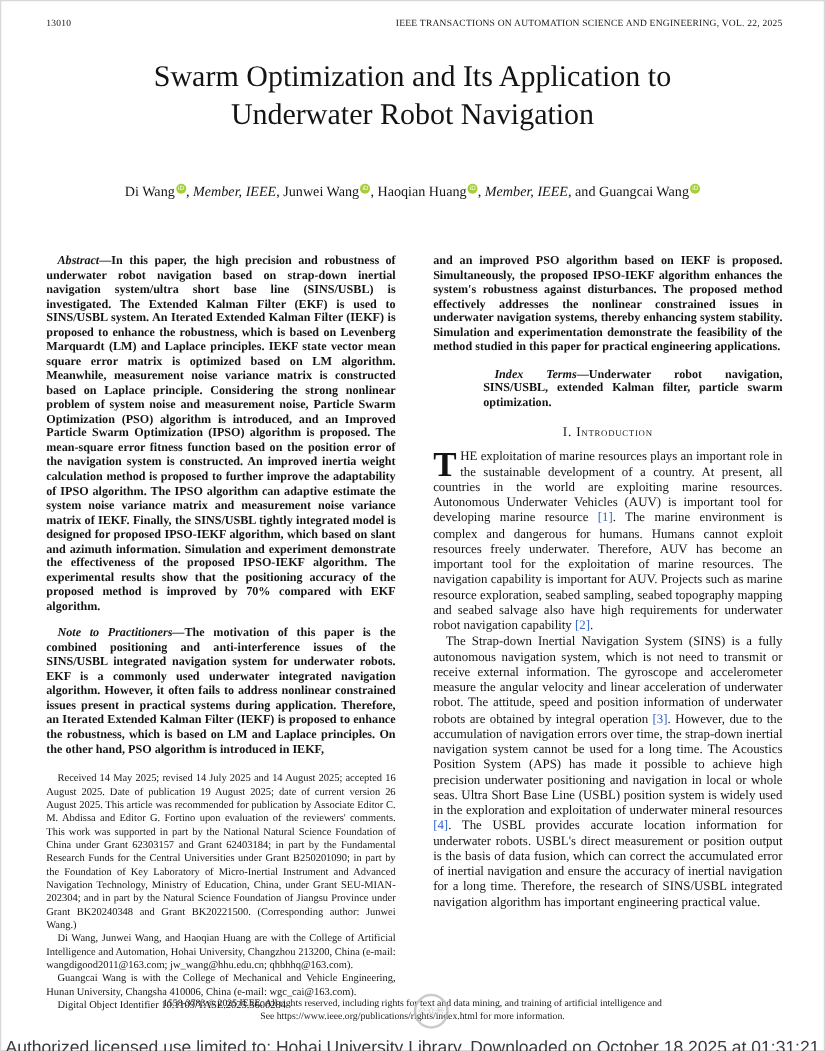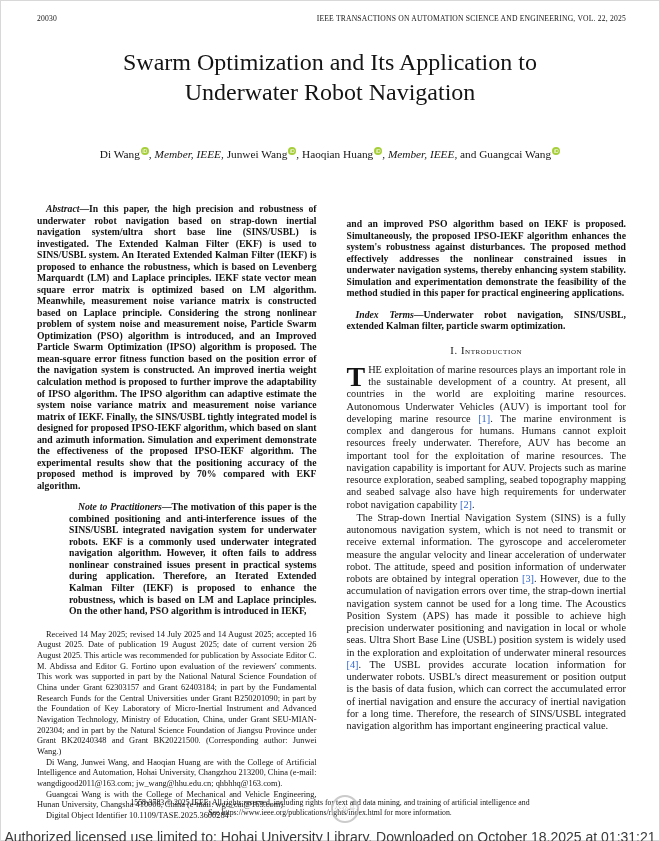--- a/index.html
+++ b/index.html
@@ -19,29 +19,29 @@
   .authors i{font-style:italic;}
   .orcid{display:inline-block;width:8px;height:8px;border-radius:50%;
     background:#a6ce39;color:#fff;font-size:5px;line-height:8px;text-align:center;
     vertical-align:super;font-family:"Liberation Sans",sans-serif;margin-left:1px;}
 
   .columns{position:absolute;top:202px;left:36px;right:33px;display:flex;gap:30px;}
   .col{width:289px;text-align:justify;}
 
   .abstract,.note,.cont,.index{font-weight:bold;font-size:9.7px;line-height:1.19;}
   .abstract,.note,.index{text-indent:9px;}
-  .note{margin-top:10px;margin-left:32px;}
+  .note{margin-top:10px;}
   .lead{font-style:italic;}
 
   .footnote{margin-top:13px;font-size:8.4px;line-height:1.27;text-align:justify;}
   .footnote p{margin:0;text-indent:9px;}
   .corr{}
 
-  .cont{text-indent:0;margin-top:15px;}
-  .index{margin-top:10px;}
+  .cont{text-indent:0;}
+  .index{margin-top:10px;margin-left:40px;}
 
   .sec-heading{margin-top:13px;text-align:center;font-size:10.6px;
     font-variant:small-caps;letter-spacing:.6px;font-weight:normal;}
 
   .body-para{font-size:10.3px;line-height:1.19;margin-top:8px;}
   .body-para.indent{text-indent:10px;margin-top:1px;}
   .dropcap{float:left;font-size:28px;line-height:23px;padding:1px 3px 0 0;font-weight:bold;}
   .cite{color:#3366cc;}
 
   .footer-center{position:absolute;top:797px;left:0;right:0;text-align:center;
@@ -55,21 +55,21 @@
     display:flex;align-items:center;justify-content:center;
     font-family:"Liberation Sans",sans-serif;font-size:7px;flex:none;}
   .wm-text{font-family:"Liberation Sans",sans-serif;font-size:23px;letter-spacing:1.5px;white-space:nowrap;}
 </style>
 </head>
 <body>
 
 <div class="page">
 
   <div class="header">
-    <span>20030</span>
+    <span>13010</span>
     <span>IEEE TRANSACTIONS ON AUTOMATION SCIENCE AND ENGINEERING, VOL. 22, 2025</span>
   </div>
 
   <div class="title">
     <div>Swarm Optimization and Its Application to</div>
     <div>Underwater Robot Navigation</div>
   </div>
 
   <div class="authors">
     <span>Di Wang</span><span class="orcid">iD</span><span>, </span><i>Member, IEEE</i><span>, </span><span>Junwei Wang</span><span class="orcid">iD</span><span>, </span><span>Haoqian Huang</span><span class="orcid">iD</span><span>, </span><i>Member, IEEE</i><span>, and </span><span>Guangcai Wang</span><span class="orcid">iD</span>

